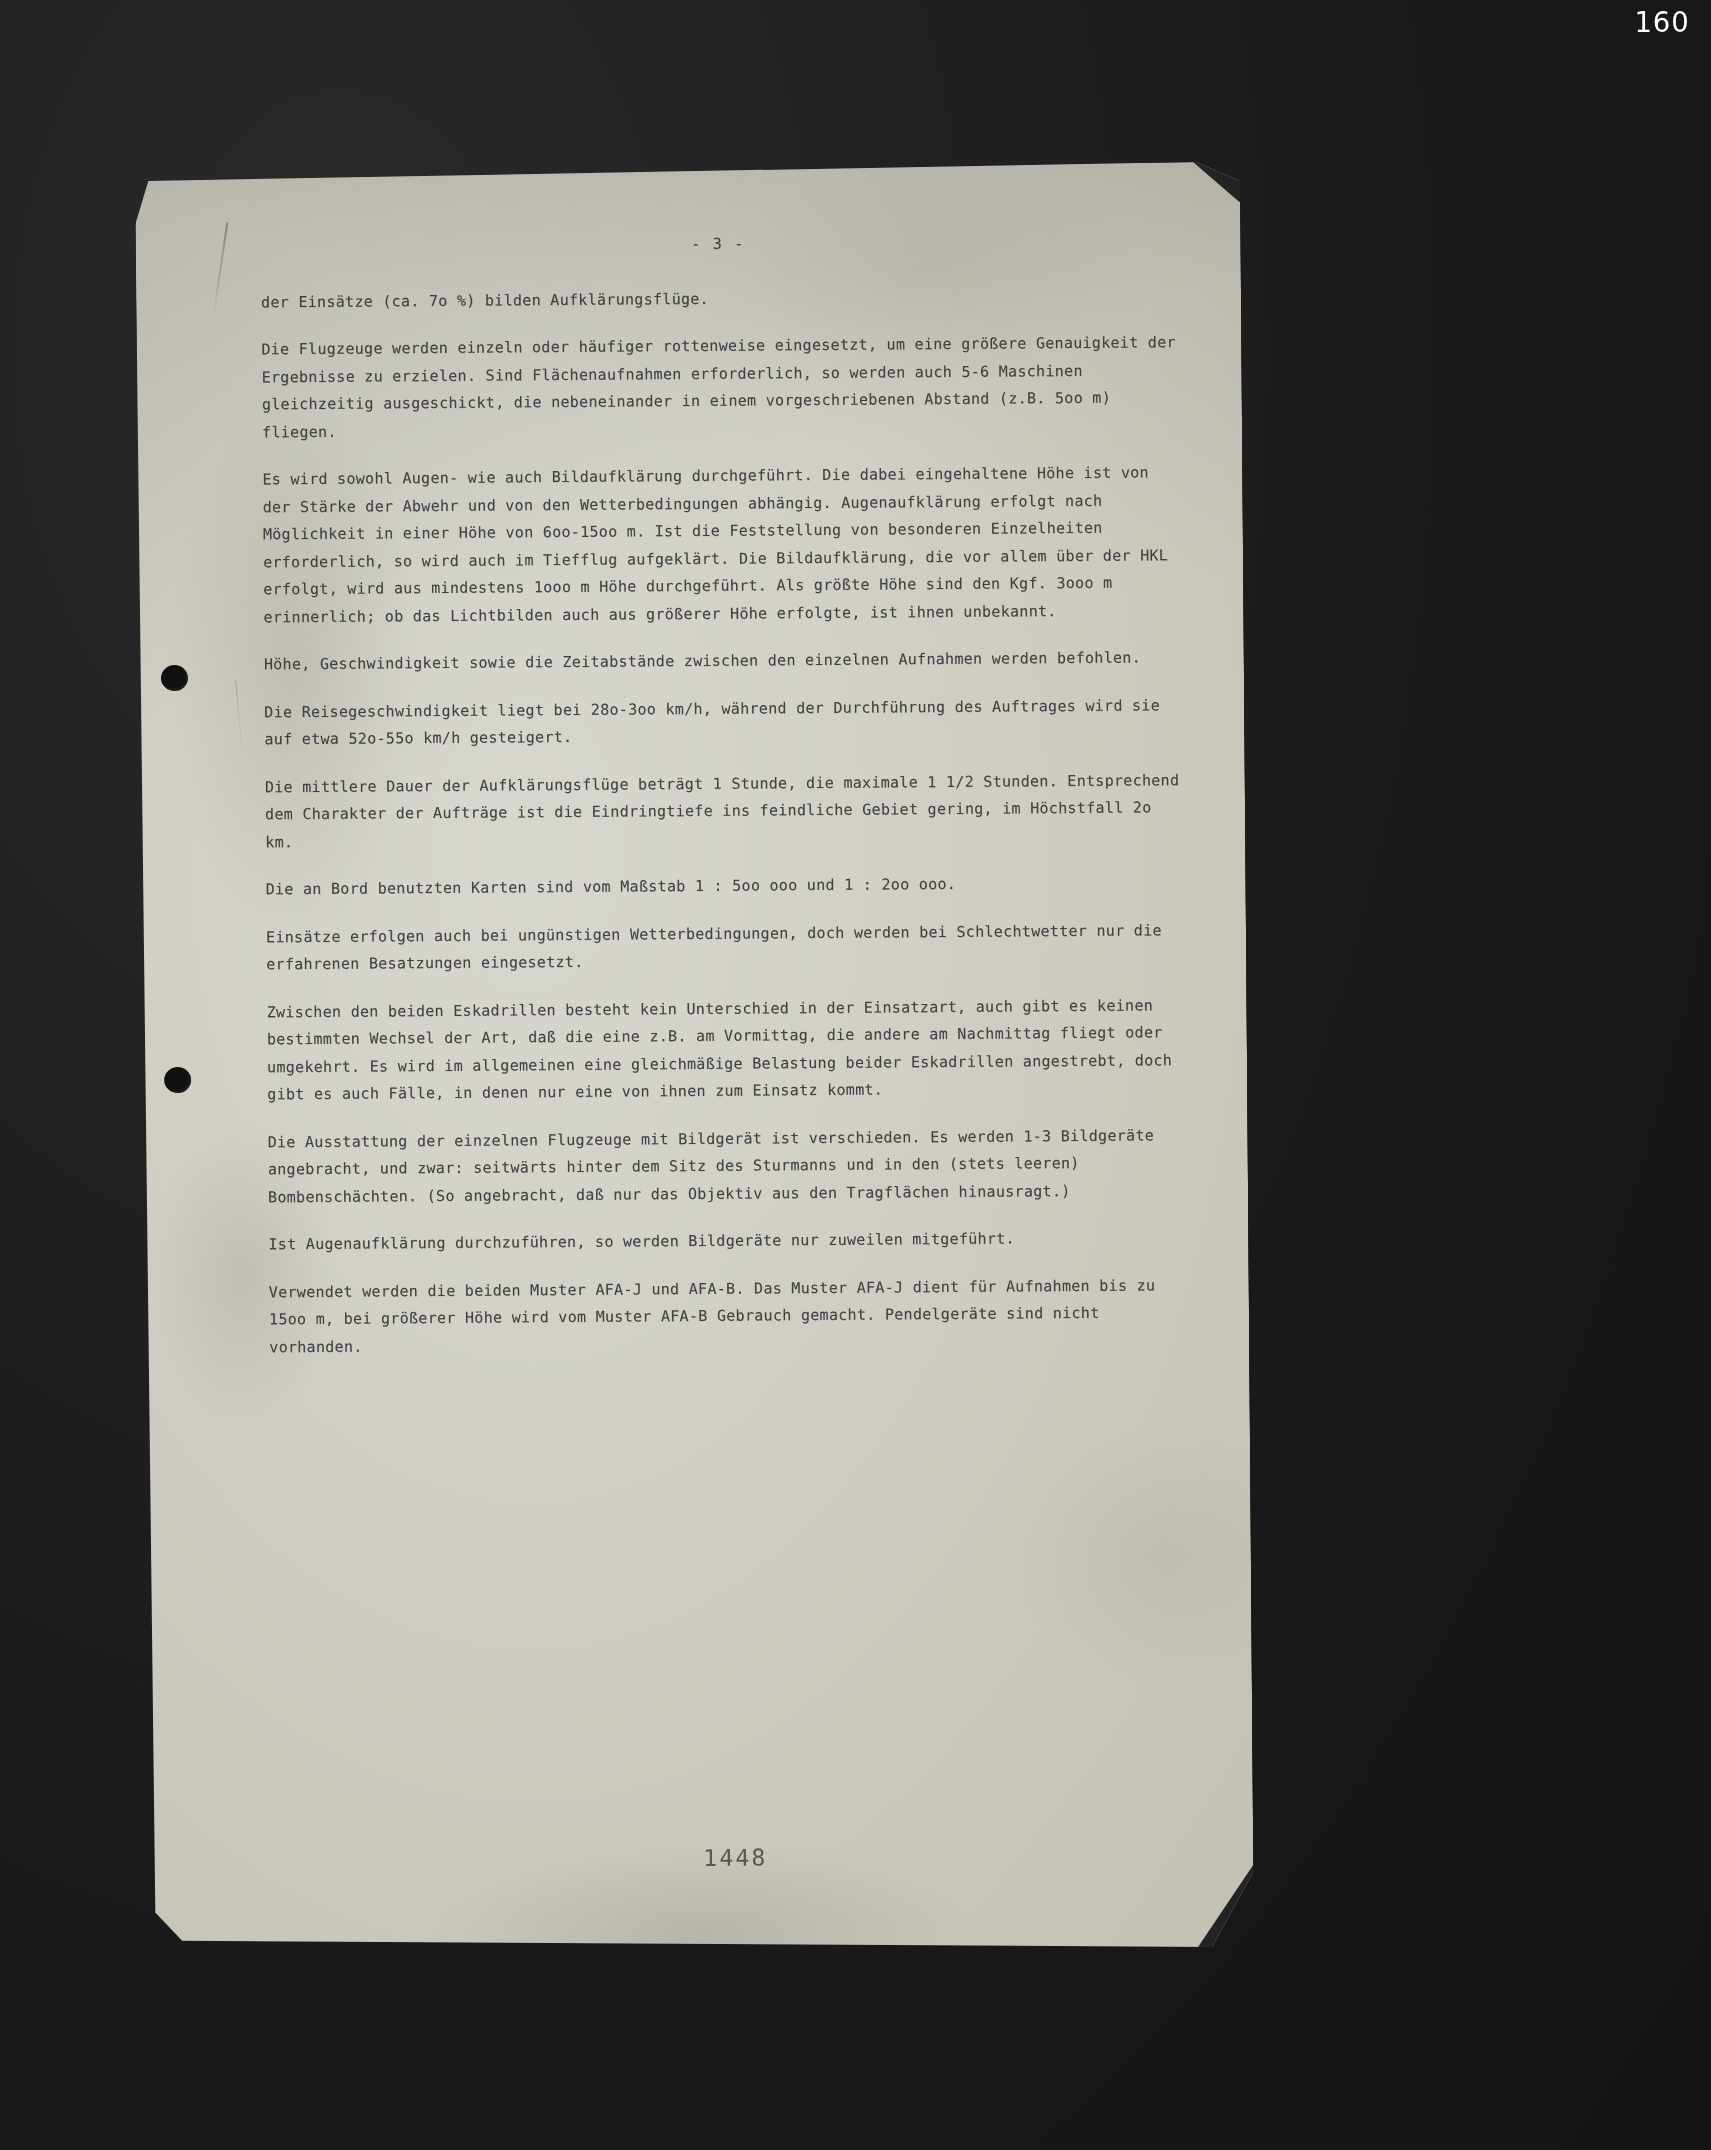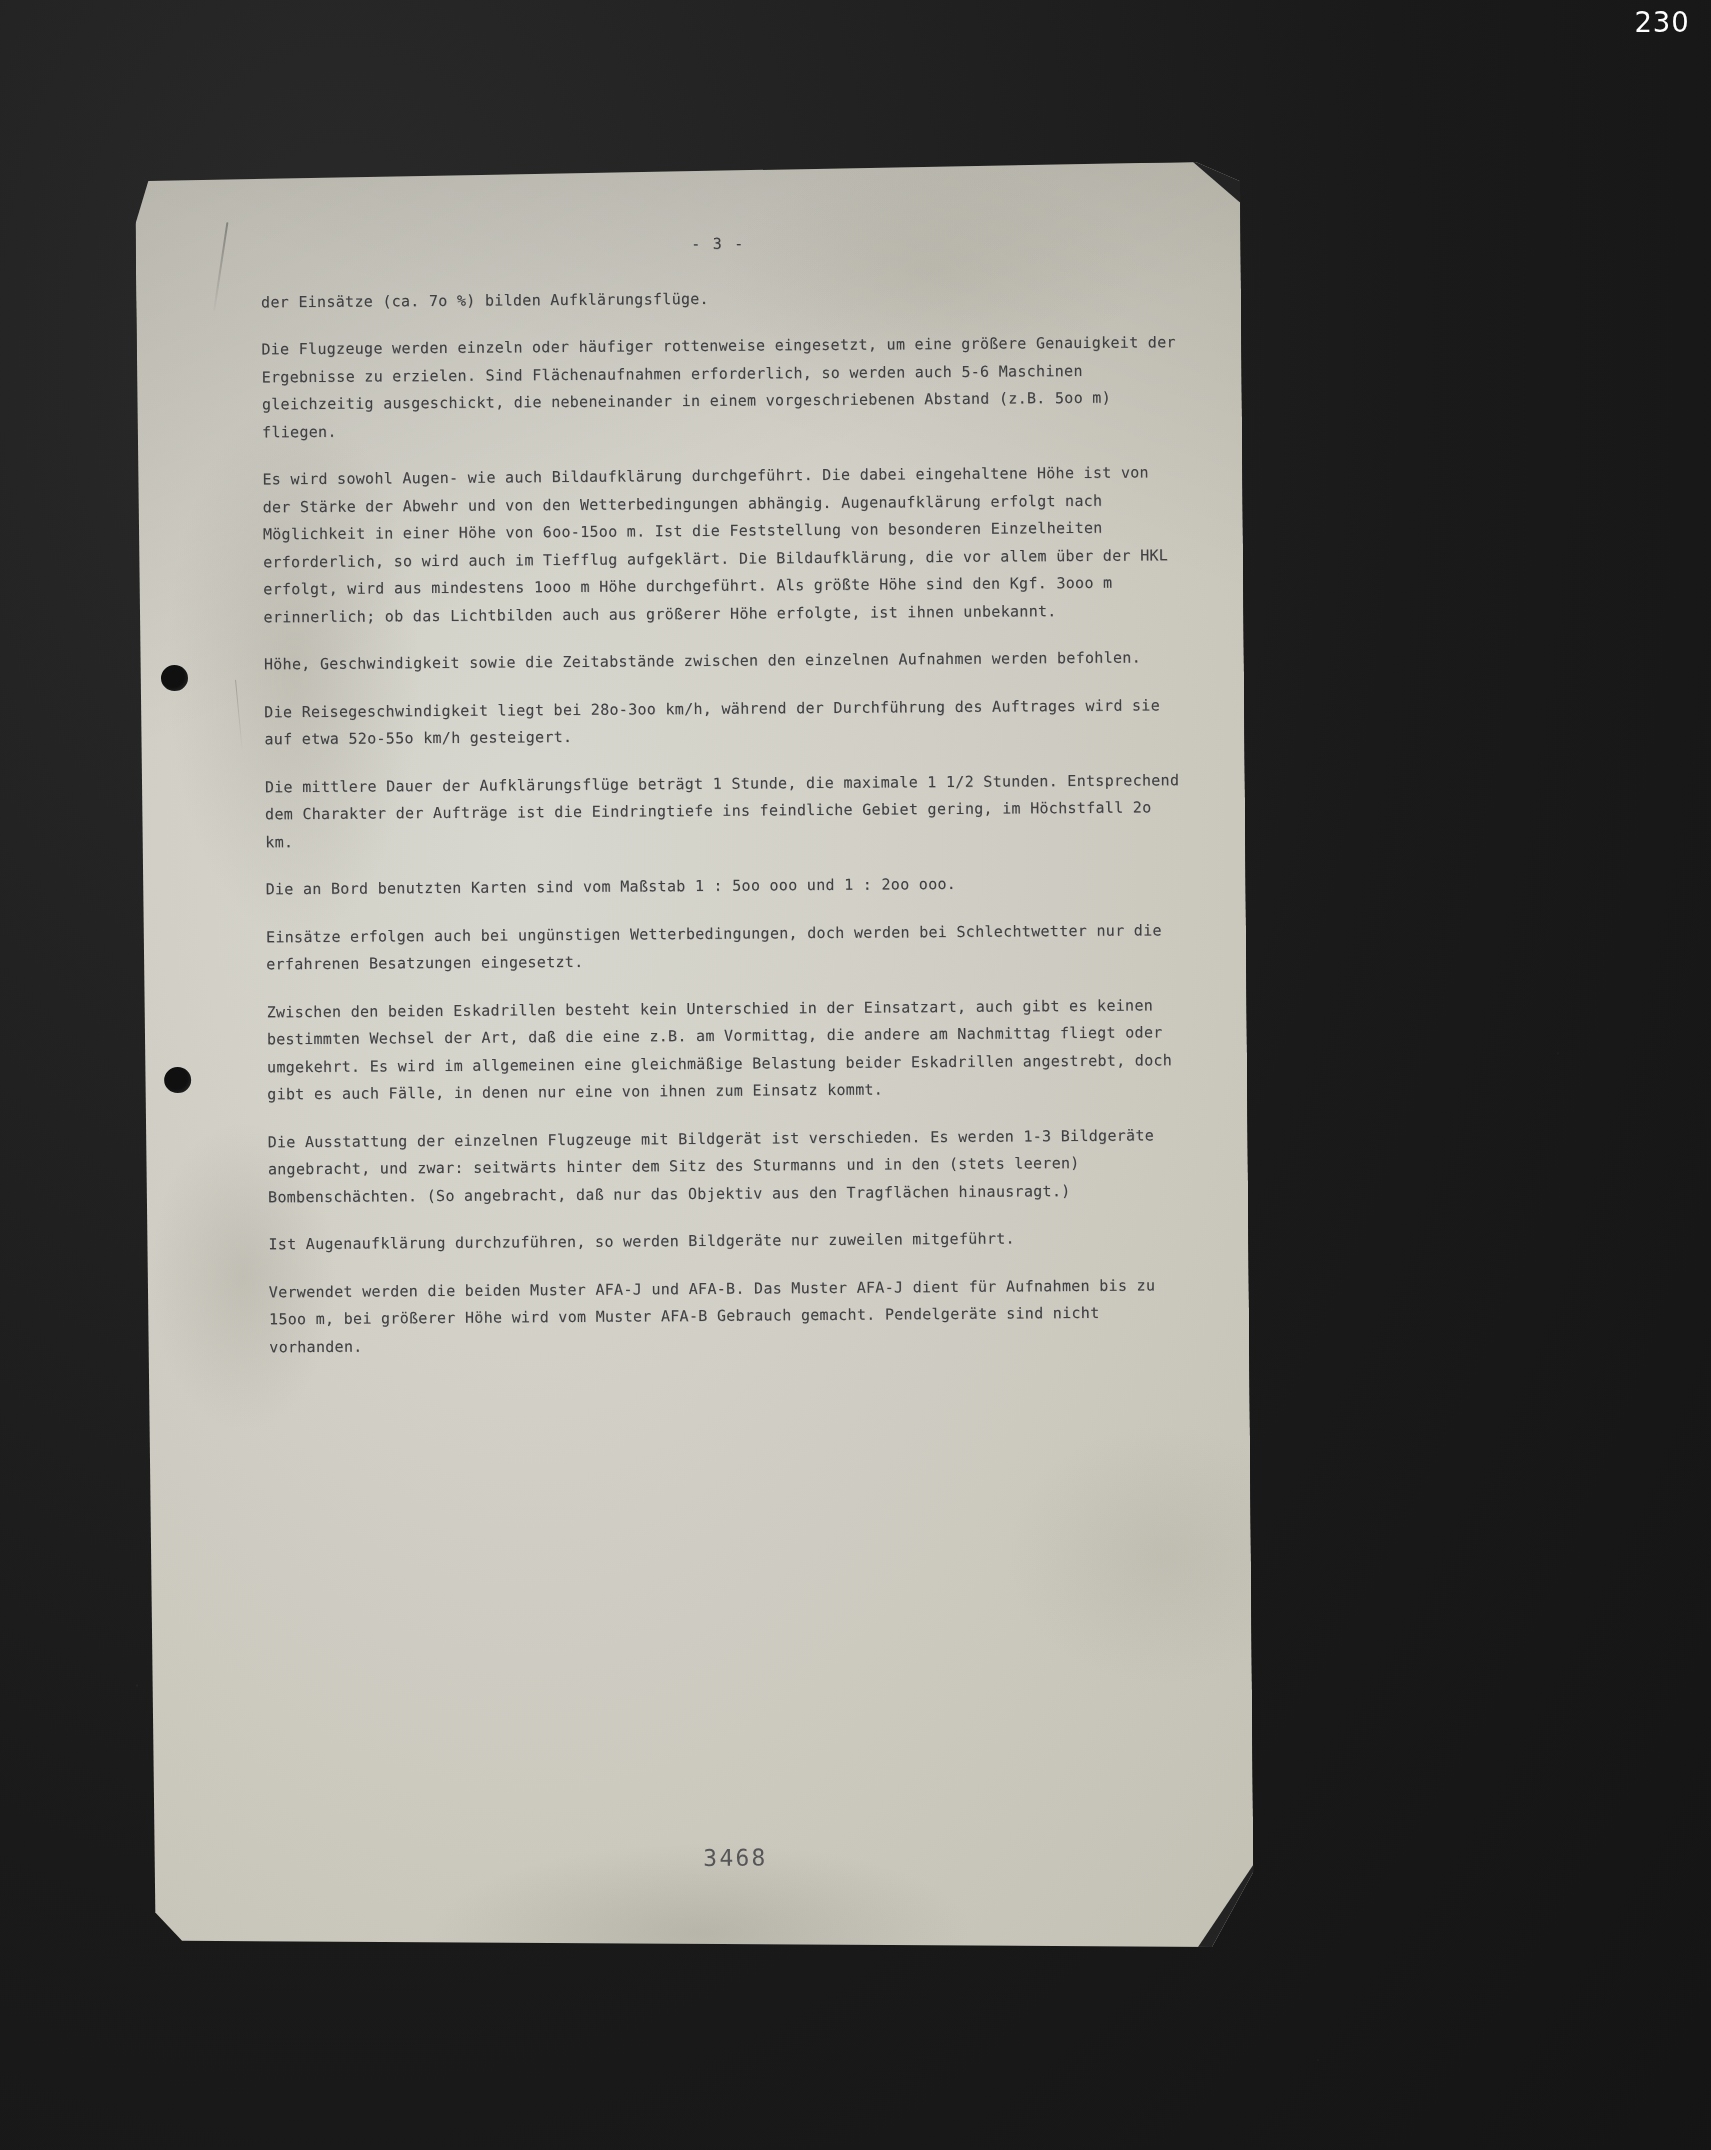--- a/index.html
+++ b/index.html
@@ -169,21 +169,21 @@
     letter-spacing: 2.2px;
     color: #3b3b40;
     opacity: 0.80;
   }
 </style>
 </head>
 <body>
 
 <div class="scan-bed"></div>
 
-<div class="folio">230</div>
+<div class="folio">160</div>
 
 <div class="sheet">
 
   <div class="corner tr"></div>
   <div class="corner br"></div>
   <div class="corner bl"></div>
 
   <div class="hole h1"></div>
   <div class="hole h2"></div>
 
@@ -200,15 +200,15 @@
     <p class="para">Die Reisegeschwindigkeit liegt bei 28o-3oo km/h, während der Durchführung des Auftrages wird sie auf etwa 52o-55o km/h gesteigert.</p>
     <p class="para">Die mittlere Dauer der Aufklärungsflüge beträgt 1 Stunde, die maximale 1 1/2 Stunden. Entsprechend dem Charakter der Aufträge ist die Eindringtiefe ins feindliche Gebiet gering, im Höchstfall 2o km.</p>
     <p class="para">Die an Bord benutzten Karten sind vom Maßstab 1 : 5oo ooo und 1 : 2oo ooo.</p>
     <p class="para">Einsätze erfolgen auch bei ungünstigen Wetterbedingungen, doch werden bei Schlechtwetter nur die erfahrenen Besatzungen eingesetzt.</p>
     <p class="para">Zwischen den beiden Eskadrillen besteht kein Unterschied in der Einsatzart, auch gibt es keinen bestimmten Wechsel der Art, daß die eine z.B. am Vormittag, die andere am Nachmittag fliegt oder umgekehrt. Es wird im allgemeinen eine gleichmäßige Belastung beider Eskadrillen angestrebt, doch gibt es auch Fälle, in denen nur eine von ihnen zum Einsatz kommt.</p>
     <p class="para">Die Ausstattung der einzelnen Flugzeuge mit Bildgerät ist verschieden. Es werden 1-3 Bildgeräte angebracht, und zwar: seitwärts hinter dem Sitz des Sturmanns und in den (stets leeren) Bombenschächten. (So angebracht, daß nur das Objektiv aus den Tragflächen hinausragt.)</p>
     <p class="para">Ist Augenaufklärung durchzuführen, so werden Bildgeräte nur zuweilen mitgeführt.</p>
     <p class="para">Verwendet werden die beiden Muster AFA-J und AFA-B. Das Muster AFA-J dient für Aufnahmen bis zu 15oo m, bei größerer Höhe wird vom Muster AFA-B Gebrauch gemacht. Pendelgeräte sind nicht vorhanden.</p>
   </div>
 
-  <div class="stamp-number">3468</div>
+  <div class="stamp-number">1448</div>
 </div>
 
 
 </body></html>

